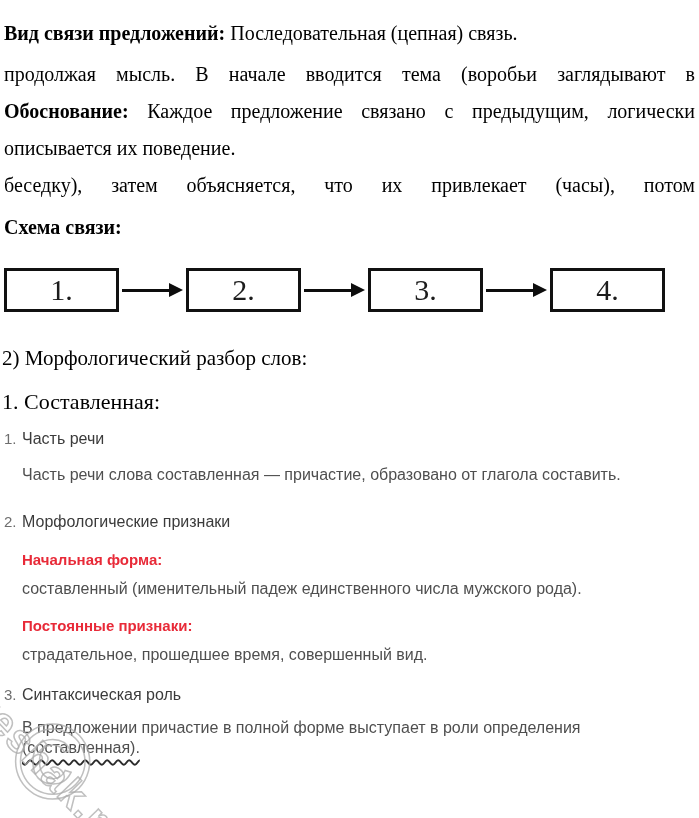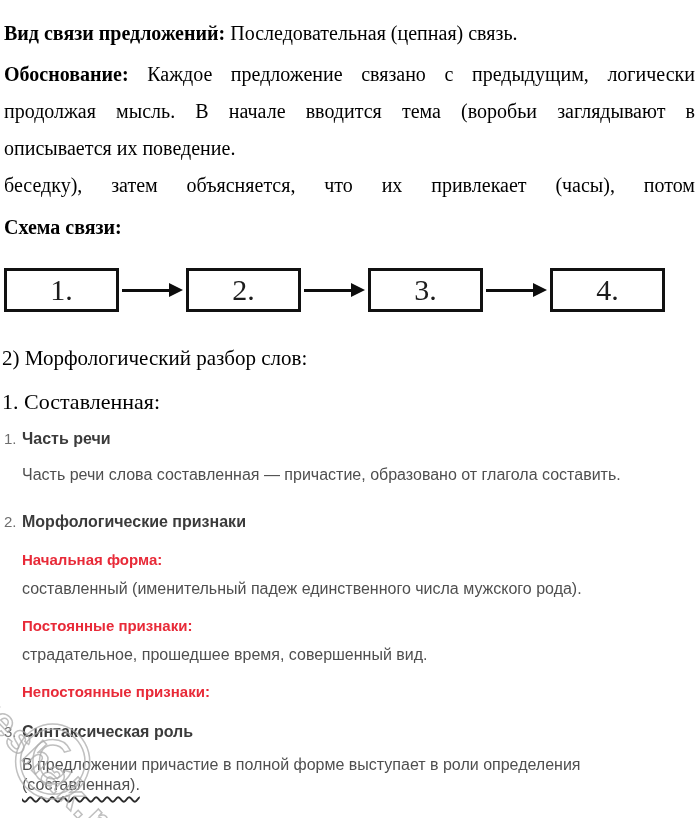--- a/index.html
+++ b/index.html
@@ -77,21 +77,21 @@
     margin:13px 4px 0 4px;
     font-family:"Liberation Sans", sans-serif;
     font-size:16px;color:var(--text-body);
   }
   .item-row{display:flex;line-height:20px;}
   .item-row .num{
     color:var(--number-gray);
     width:18px;flex:0 0 18px;font-size:15px;
   }
   .item-row .title{
-    font-weight:700;color:var(--text-dark);font-size:16px;
+    font-weight:400;color:var(--text-dark);font-size:16px;
   }
   .item2{margin-top:27px;}
   .item3{margin-top:20px;}
   .item-text{margin:16px 0 0 18px;line-height:20px;}
   .feature-label{
     margin:18px 0 0 18px;
     color:var(--red);font-weight:700;line-height:20px;font-size:15px;
   }
   .feature-label.f2,.feature-label.f3{margin-top:17px;}
   .feature-value{margin:9px 0 0 18px;line-height:20px;}
@@ -128,25 +128,25 @@
 <body>
 
 <div class="page">
 
   <div class="line1">
     <span class="bold">Вид связи предложений:</span>
     <span>Последовательная (цепная) связь.</span>
   </div>
 
   <div class="para">
+    <div class="jline">продолжая мысль. В начале вводится тема (воробьи заглядывают в</div>
     <div class="jline">
       <span class="bold">Обоснование:</span>
       <span>Каждое предложение связано с предыдущим, логически</span>
     </div>
-    <div class="jline">продолжая мысль. В начале вводится тема (воробьи заглядывают в</div>
     <div class="jline last">описывается их поведение.</div>
     <div class="jline">беседку), затем объясняется, что их привлекает (часы), потом</div>
   </div>
 
   <div class="schema-label">Схема связи:</div>
 
   <div class="diagram">
     <div class="dbox">1.</div>
     <div class="arrow">
       <div class="shaft"></div>
@@ -180,21 +180,20 @@
 
     <div class="item2">
       <div class="item-row">
         <span class="num">2.</span>
         <span class="title">Морфологические признаки</span>
       </div>
       <div class="feature-label f1">Начальная форма:</div>
       <div class="feature-value">составленный (именительный падеж единственного числа мужского рода).</div>
       <div class="feature-label f2">Постоянные признаки:</div>
       <div class="feature-value">страдательное, прошедшее время, совершенный вид.</div>
-      <div class="feature-label f3">Непостоянные признаки:</div>
     </div>
 
     <div class="item3">
       <div class="item-row">
         <span class="num">3.</span>
         <span class="title">Синтаксическая роль</span>
       </div>
       <div class="item3-text">
         <span>В предложении причастие в полной форме выступает в роли определения</span>
         <span class="wavy">(составленная).</span>

